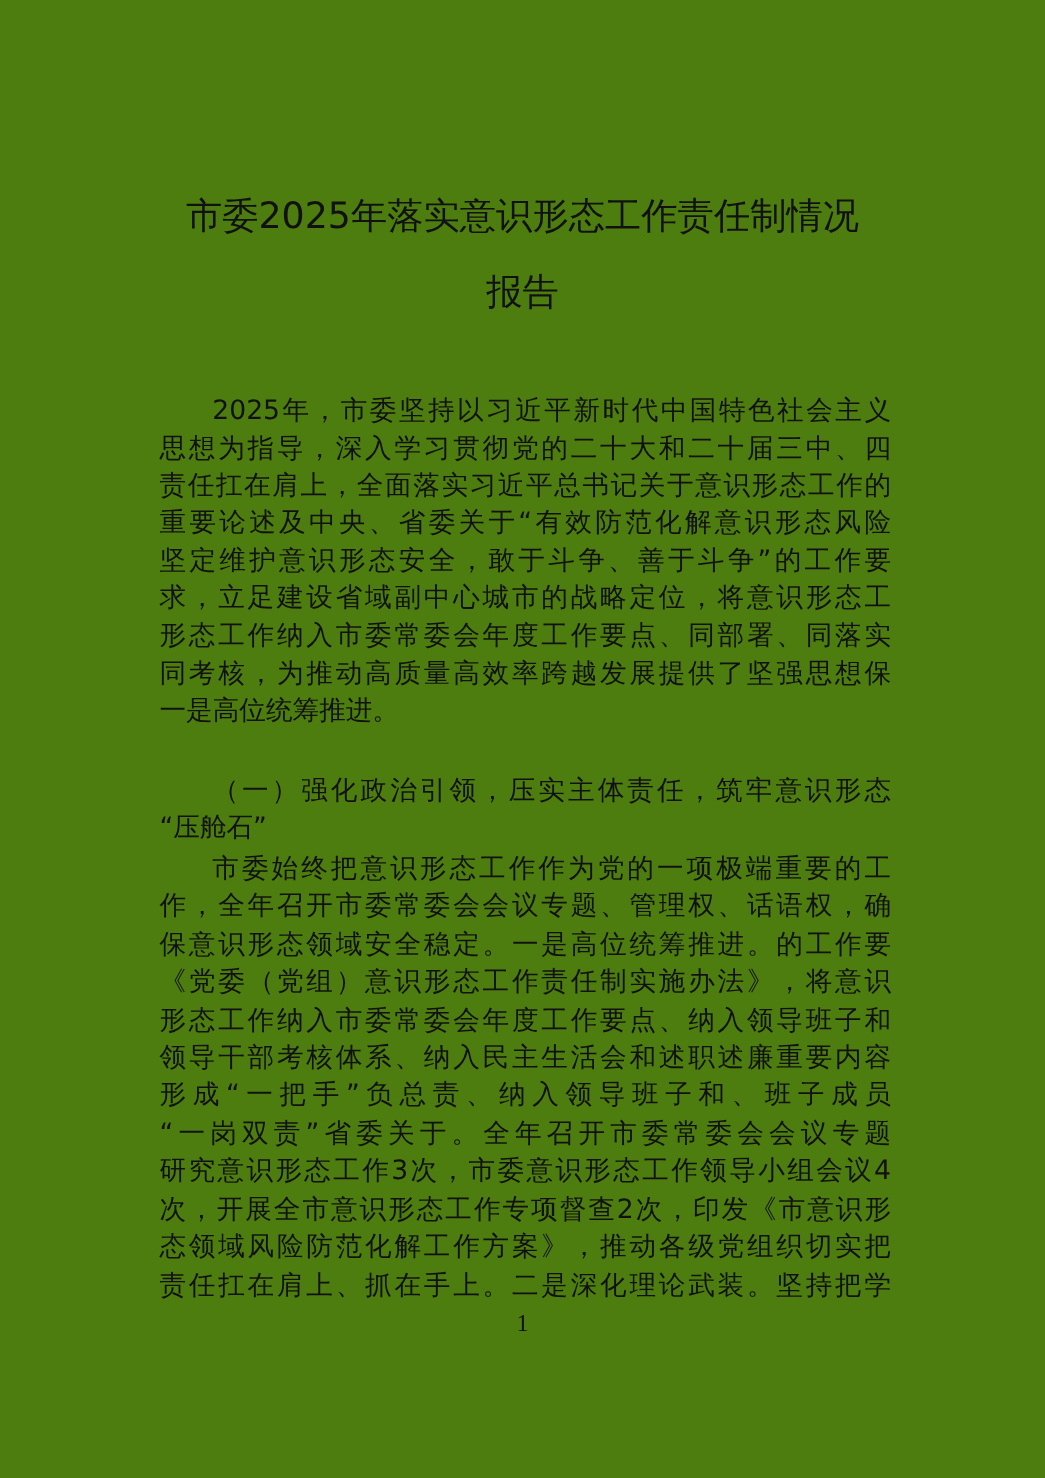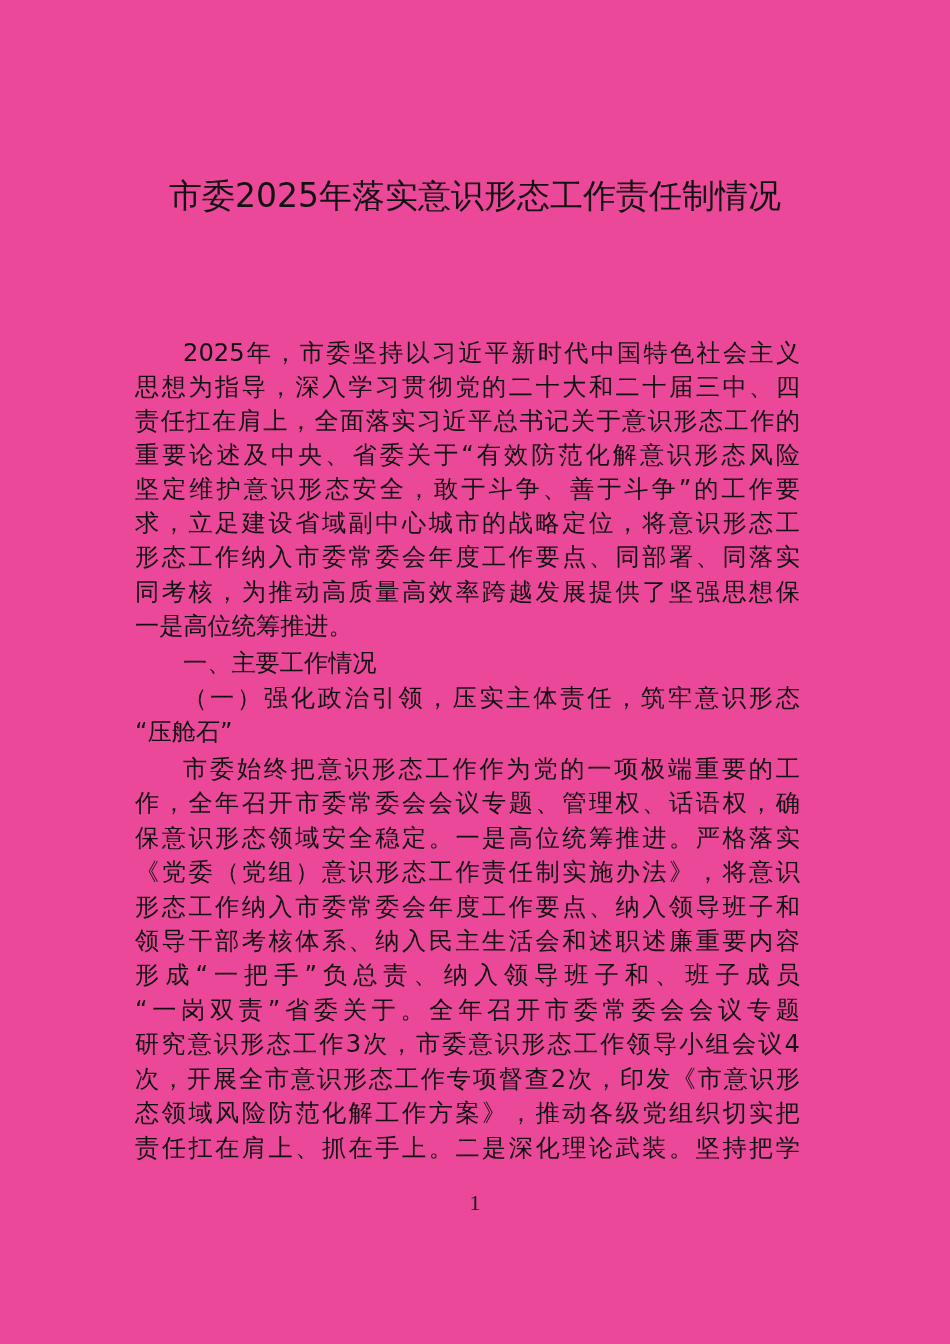--- a/index.html
+++ b/index.html
@@ -1,57 +1,57 @@
 <!DOCTYPE html>
 <html><head>
   <meta charset="utf-8">
   <style>
     html, body { margin: 0; padding: 0; background: #ffffff; }
     body { width: 950px; height: 1344px; position: relative; overflow: hidden;
            font-family: "DejaVu Sans", "Liberation Sans", sans-serif; color: #111111; }
-    .page { position: absolute; left: 0; top: 0; width: 950px; height: 1344px; background: #ec4899; text-decoration: underline; }
+    .page { position: absolute; left: 0; top: 0; width: 950px; height: 1344px; background: #4d7c0f; text-decoration: underline; }
     .title-line { position: absolute; left: 0; width: 950px; text-align: center;
                   font-size: 33px; line-height: 40px; letter-spacing: 0px; white-space: nowrap; }
-    .line { position: absolute; left: 135px; width: 665px; font-size: 24.2px; line-height: 34px;
-            white-space: nowrap; text-align: justify; text-align-last: justify; letter-spacing: 0; }
+    .line { position: absolute; left: 145px; width: 665px; font-size: 24.2px; line-height: 34px;
+            white-space: nowrap; text-align: justify; text-align-last: justify; letter-spacing: 0; margin-top: 20px; }
     .line.last { text-align-last: left; }
     .line.indent { padding-left: 48px; width: 617px; }
     .page-number { position: absolute; left: 0; width: 950px; top: 1188px; text-align: center;
                    font-family: "Liberation Serif", "DejaVu Serif", serif; font-size: 22px; line-height: 30px; }
   </style>
 </head>
 <body>
 
 <div class="page">
 
   <div class="title-line" style="top:176px;">市委2025年落实意识形态工作责任制情况</div>
+  <div class="title-line" style="top:245px;">报告</div>
 
   <div>
     <div class="line indent" style="top:336px;">2025年，市委坚持以习近平新时代中国特色社会主义</div>
     <div class="line" style="top:370px;">思想为指导，深入学习贯彻党的二十大和二十届三中、四</div>
     <div class="line" style="top:404px;">责任扛在肩上，全面落实习近平总书记关于意识形态工作的</div>
     <div class="line" style="top:438px;">重要论述及中央、省委关于“有效防范化解意识形态风险</div>
     <div class="line" style="top:472px;">坚定维护意识形态安全，敢于斗争、善于斗争”的工作要</div>
     <div class="line" style="top:506px;">求，立足建设省域副中心城市的战略定位，将意识形态工</div>
     <div class="line" style="top:540px;">形态工作纳入市委常委会年度工作要点、同部署、同落实</div>
     <div class="line" style="top:575px;">同考核，为推动高质量高效率跨越发展提供了坚强思想保</div>
     <div class="line last" style="top:609px;">一是高位统筹推进。</div>
   </div>
 
-  <div class="line indent last" style="top:646px;">一、主要工作情况</div>
 
   <div>
     <div class="line indent" style="top:681px;">（一）强化政治引领，压实主体责任，筑牢意识形态</div>
     <div class="line last" style="top:715px;">“压舱石”</div>
   </div>
 
   <div>
     <div class="line indent" style="top:752px;">市委始终把意识形态工作作为党的一项极端重要的工</div>
     <div class="line" style="top:786px;">作，全年召开市委常委会会议专题、管理权、话语权，确</div>
-    <div class="line" style="top:821px;">保意识形态领域安全稳定。一是高位统筹推进。严格落实</div>
+    <div class="line" style="top:821px;">保意识形态领域安全稳定。一是高位统筹推进。的工作要</div>
     <div class="line" style="top:855px;">《党委（党组）意识形态工作责任制实施办法》，将意识</div>
     <div class="line" style="top:890px;">形态工作纳入市委常委会年度工作要点、纳入领导班子和</div>
     <div class="line" style="top:924px;">领导干部考核体系、纳入民主生活会和述职述廉重要内容</div>
     <div class="line" style="top:958px;">形成“一把手”负总责、纳入领导班子和、班子成员</div>
     <div class="line" style="top:993px;">“一岗双责”省委关于。全年召开市委常委会会议专题</div>
     <div class="line" style="top:1027px;">研究意识形态工作3次，市委意识形态工作领导小组会议4</div>
     <div class="line" style="top:1062px;">次，开展全市意识形态工作专项督查2次，印发《市意识形</div>
     <div class="line" style="top:1096px;">态领域风险防范化解工作方案》，推动各级党组织切实把</div>
     <div class="line" style="top:1131px;">责任扛在肩上、抓在手上。二是深化理论武装。坚持把学</div>
   </div>

